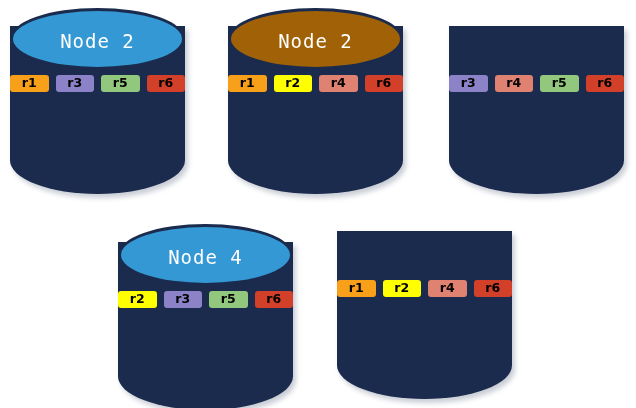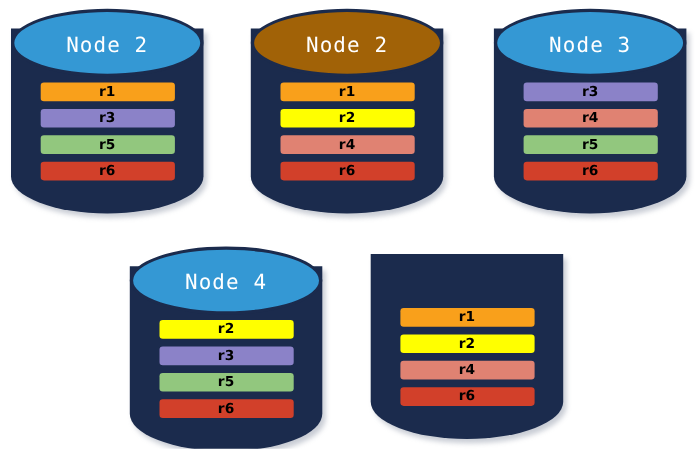--- a/index.html
+++ b/index.html
@@ -65,21 +65,20 @@
     white-space: nowrap;
     transform: translateY(2px);
   }
 
   .bars {
     position: absolute;
     left: 0;
     top: 62px;
     width: 175px;
     display: flex;
-    flex-direction: column;
     align-items: center;
     gap: 7px;
     padding-top: 5px;
     box-sizing: border-box;
   }
 
   .bar {
     width: 122px;
     height: 17px;
     border-radius: 3px;
@@ -116,23 +115,20 @@
       </div>
       <div class="bars">
         <div class="bar" style="background: rgb(249, 160, 27);">r1</div>
         <div class="bar" style="background: rgb(255, 255, 0);">r2</div>
         <div class="bar" style="background: rgb(224, 130, 114);">r4</div>
         <div class="bar" style="background: rgb(210, 64, 42);">r6</div>
       </div>
     </div>
     <div class="node" style="left: 449px; top: 8px;">
       <div class="cyl-body" style="background: rgb(27, 43, 77);"></div>
-      <div class="cyl-top" style="background: rgb(52, 152, 212); border-color: rgb(27, 43, 77);">
-        <span class="node-label">Node 3</span>
-      </div>
       <div class="bars">
         <div class="bar" style="background: rgb(139, 130, 200);">r3</div>
         <div class="bar" style="background: rgb(224, 130, 114);">r4</div>
         <div class="bar" style="background: rgb(146, 199, 126);">r5</div>
         <div class="bar" style="background: rgb(210, 64, 42);">r6</div>
       </div>
     </div>
     <div class="node" style="left: 118px; top: 224px; padding-left: 12px;">
       <div class="cyl-body" style="background: rgb(27, 43, 77);"></div>
       <div class="cyl-top" style="background: rgb(52, 152, 212); border-color: rgb(27, 43, 77);">

